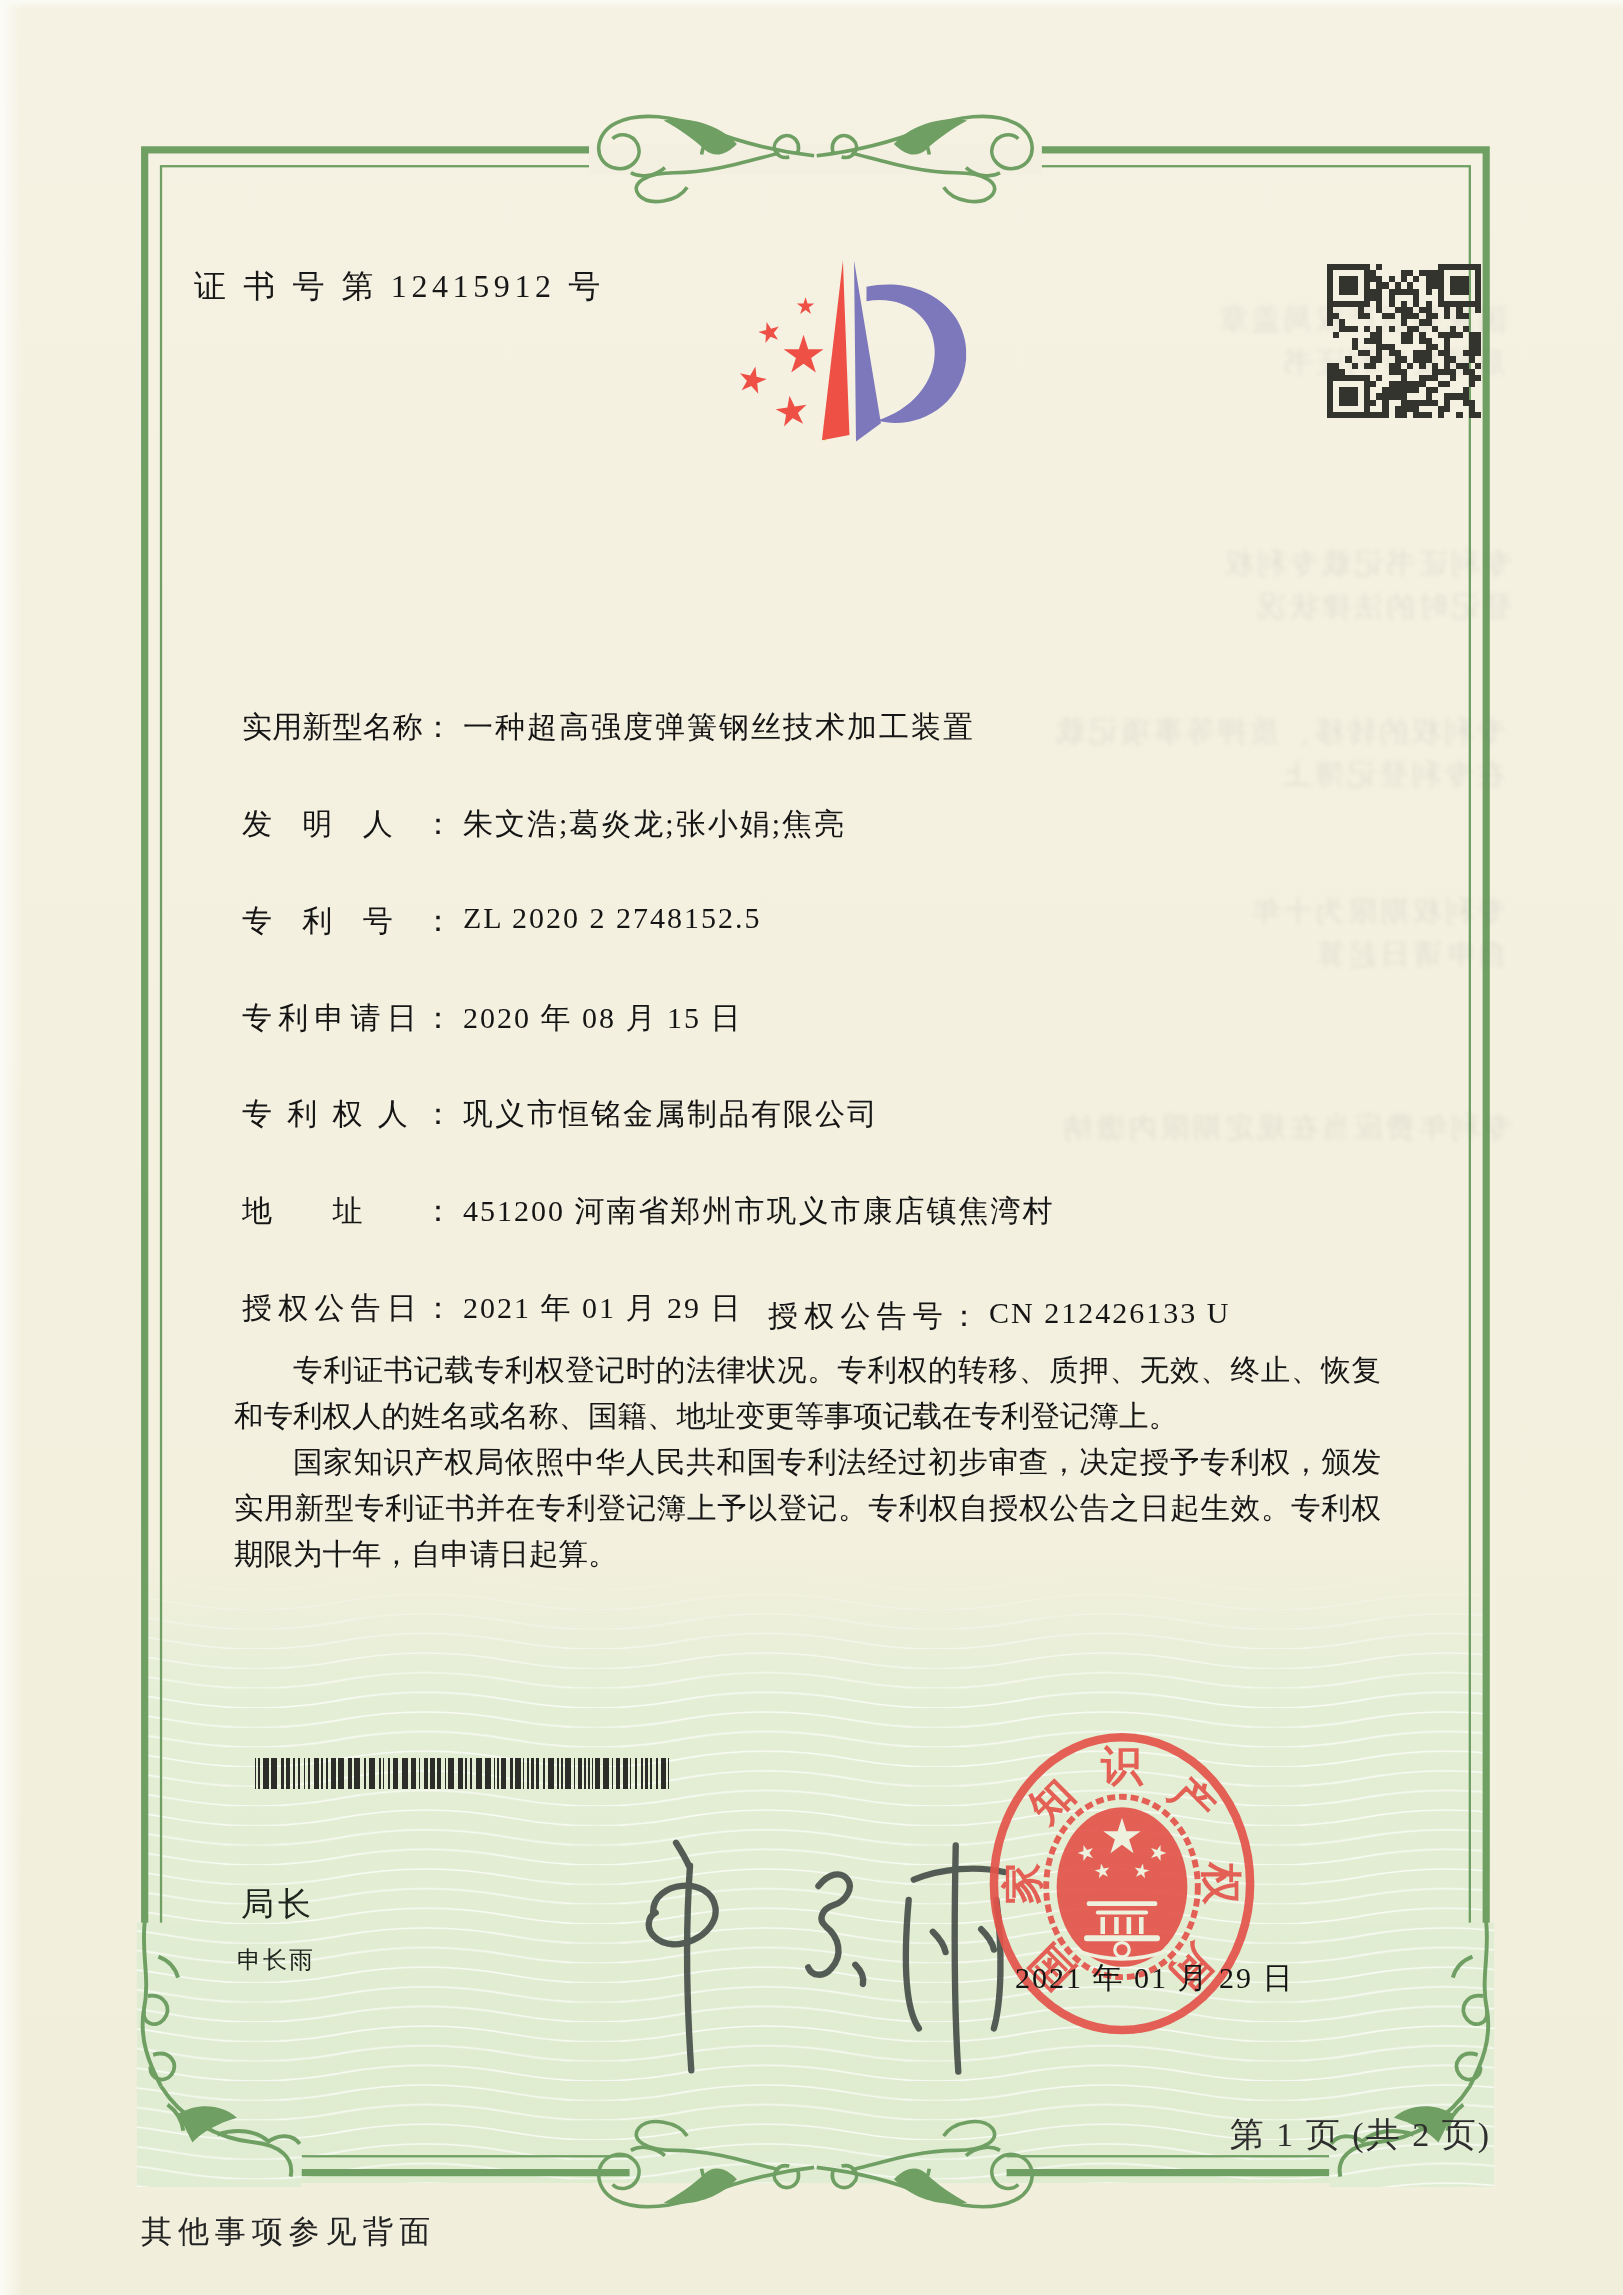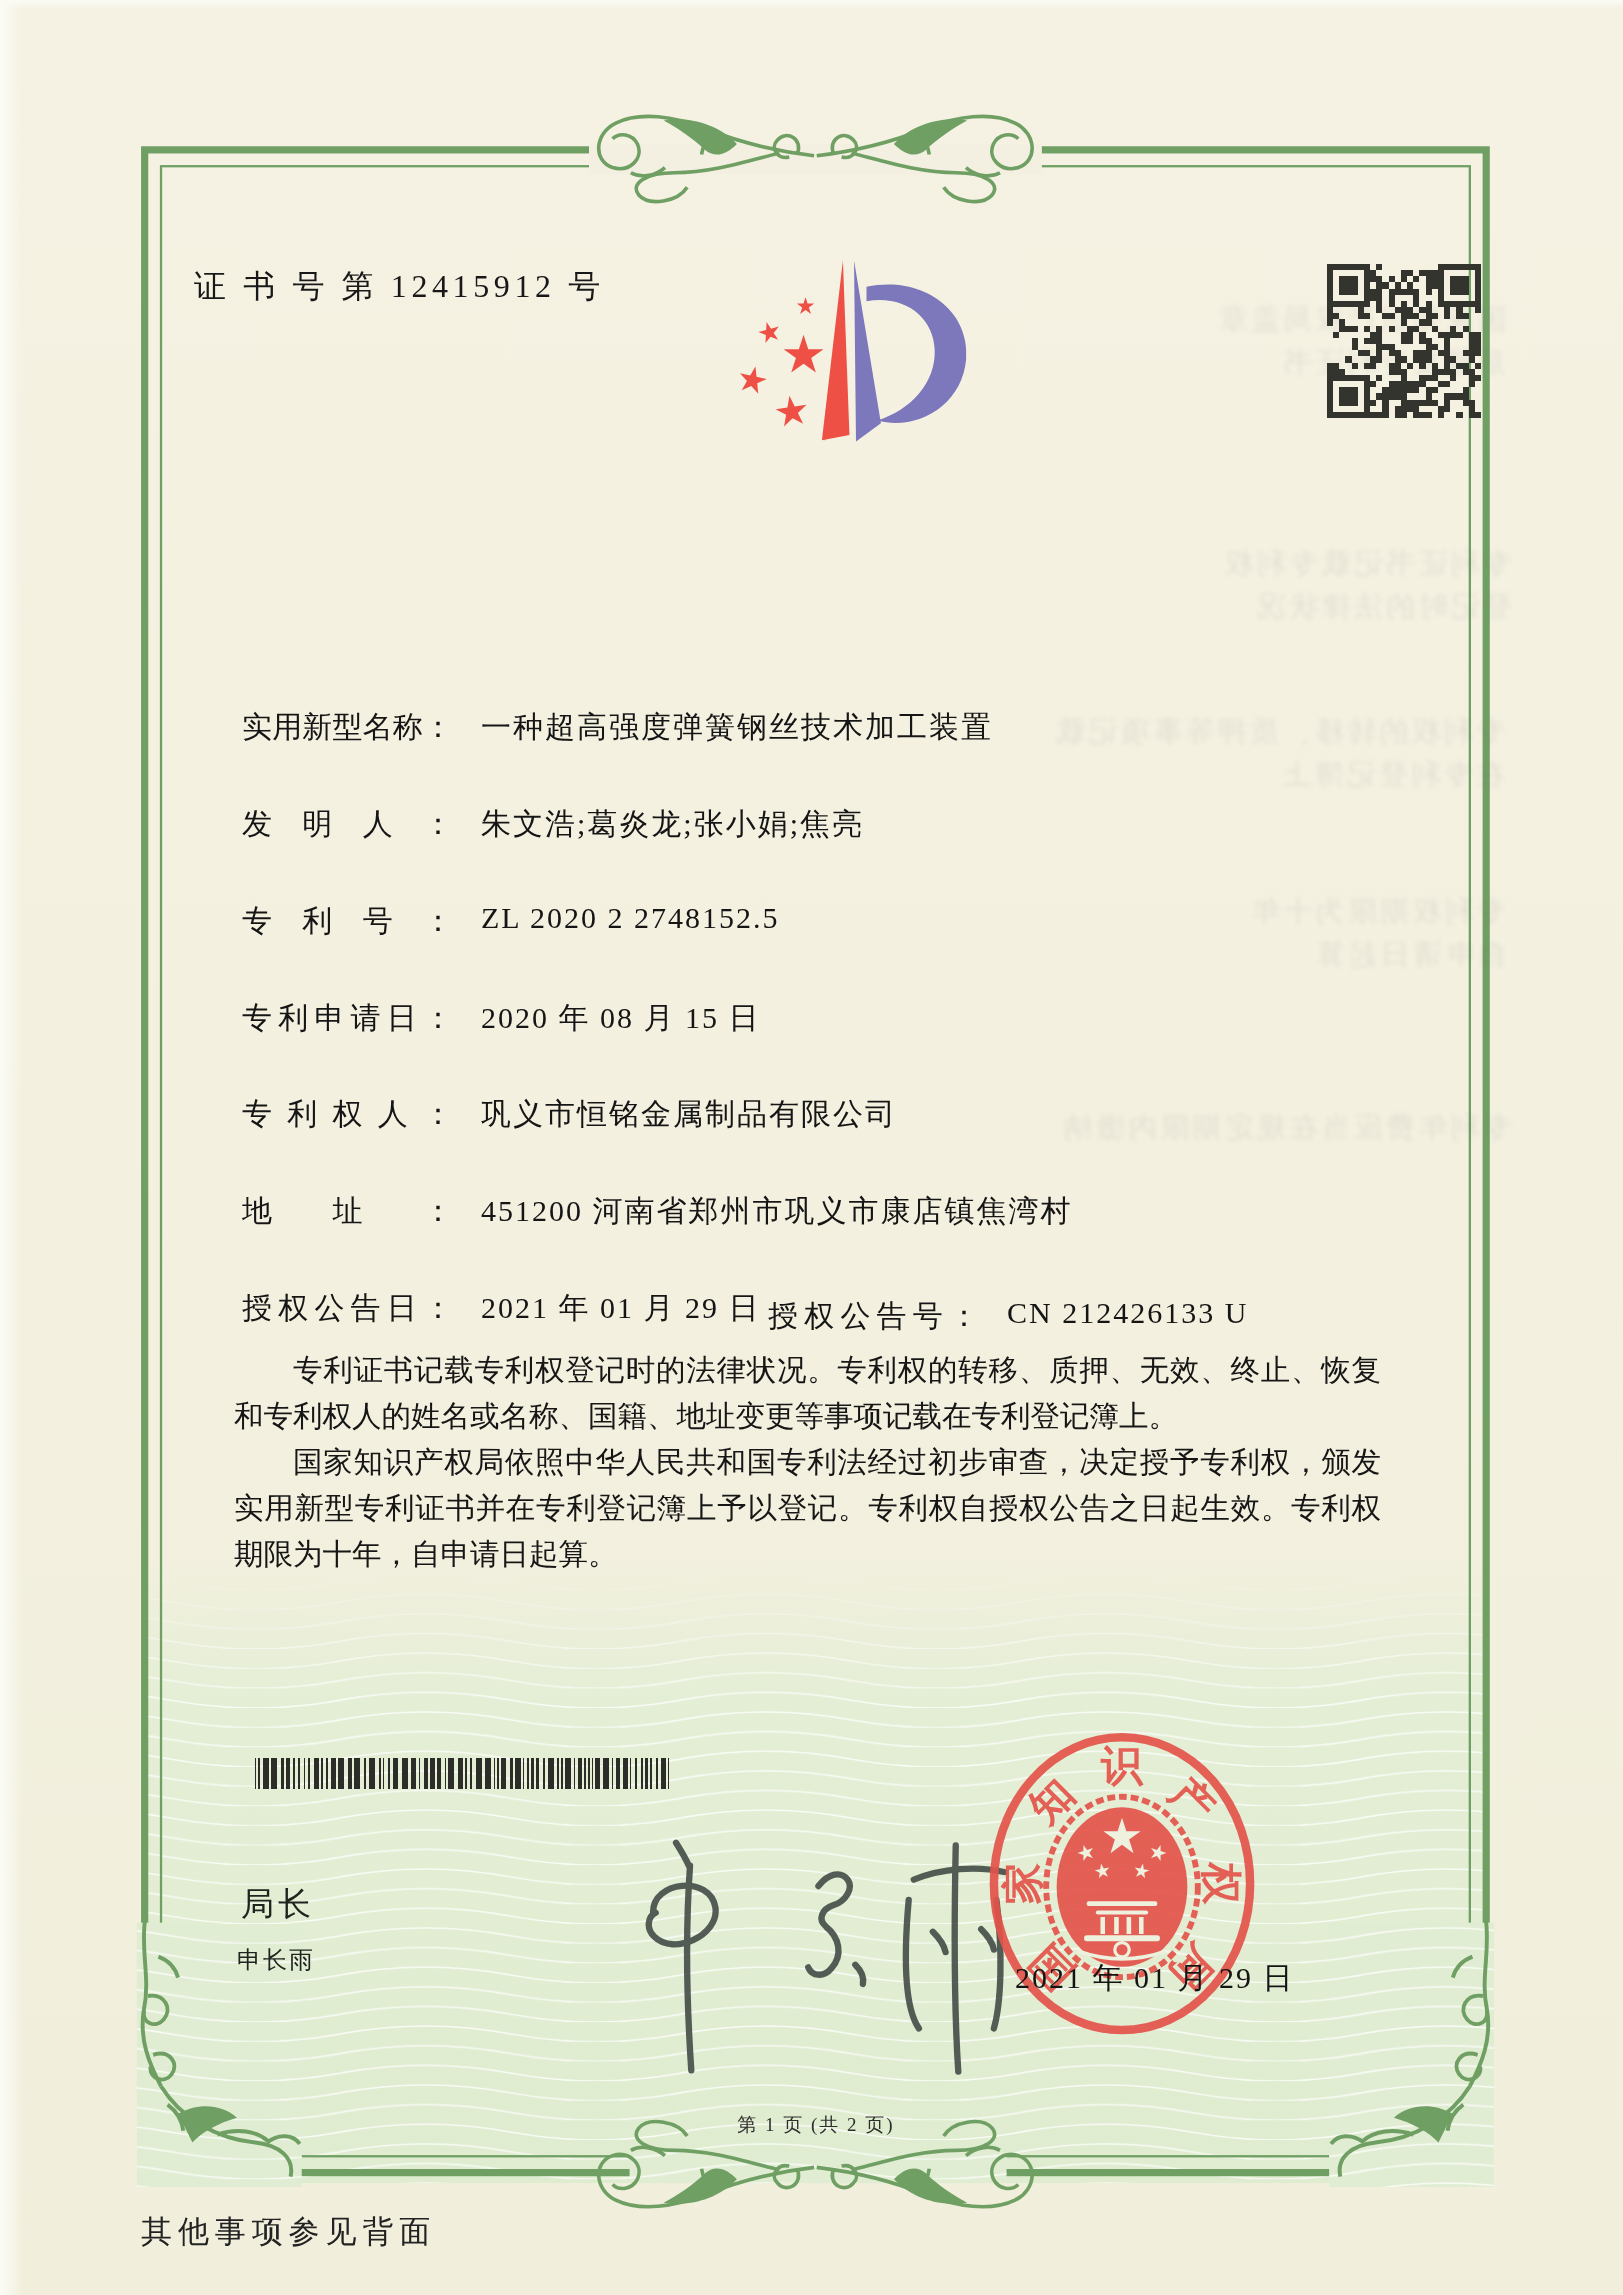--- a/index.html
+++ b/index.html
@@ -22,40 +22,40 @@
       display:grid;grid-template-columns:repeat(25,1fr);grid-template-rows:repeat(25,1fr)}
   .qr i{display:block}
   .qr i.d{background:#34342e}
 
   .title{position:absolute;left:141px;top:504px;width:1350px;text-align:center;
     font-size:75px;font-weight:bold;letter-spacing:19.6px;color:#242424;white-space:nowrap;
     text-shadow:2px 2px 0 rgba(70,90,150,.15)}
 
   .row{position:absolute;left:242px;font-size:30px;white-space:nowrap;color:#151515}
   .row .lbl{display:inline-block;width:211px;text-align:justify;text-align-last:justify;vertical-align:top}
-  .row .val{margin-left:28px;letter-spacing:2px}
+  .row .val{margin-left:10px;letter-spacing:2px}
   .row .pair2{position:absolute;left:526px;top:8px;white-space:nowrap}
   .row .pair2 .lbl{width:211px}
 
   .paras{position:absolute;left:234px;top:1347px;width:1147px;font-size:29.5px;line-height:46px;
     text-align:justify;color:#161616}
   .paras p{text-indent:2em;margin:0}
 
   .barcode{position:absolute;left:255px;top:1758px;width:414px;height:31px;white-space:nowrap;overflow:hidden}
   .barcode i{display:inline-block;height:100%;background:#2c2c28;vertical-align:top}
 
   .director-title{position:absolute;left:241px;top:1882px;font-size:33px;letter-spacing:3.9px;color:#20241f}
   .director-name{position:absolute;left:237px;top:1944px;font-size:24px;letter-spacing:2px;color:#20241f}
   .signature{position:absolute;left:615px;top:1804px;width:445px;height:281px}
 
   .seal{position:absolute;left:973px;top:1718px;width:298px;height:334px;opacity:.92}
   .seal-date{position:absolute;left:1015px;top:1958px;font-size:30px;letter-spacing:2px;color:#141414;z-index:3;white-space:nowrap}
 
-  .pagination{position:absolute;left:141px;top:2112px;width:1350px;text-align:center;
-    font-size:19px;letter-spacing:2px;color:#2e2e2e}
+  .pagination{position:absolute;left:141px;top:2112px;width:1350px;text-align:right;
+    font-size:34px;letter-spacing:2px;color:#2e2e2e}
   .back-note{position:absolute;left:141px;top:2211px;width:1350px;
     font-size:31px;letter-spacing:5.9px;color:#222}
 
   .ghost{position:absolute;transform:scaleX(-1);filter:blur(2px);opacity:.12;color:#6d6d78;
     font-size:29px;line-height:43px;letter-spacing:3.3px;pointer-events:none;text-align:left}
   .g1{left:1198px;top:298px;width:308px}
   .g2{left:1211px;top:542px;width:301px}
   .g3{left:1034px;top:710px;width:471px}
   .g4{left:1231px;top:890px;width:275px}
   .g5{left:1034px;top:1106px;width:478px}

